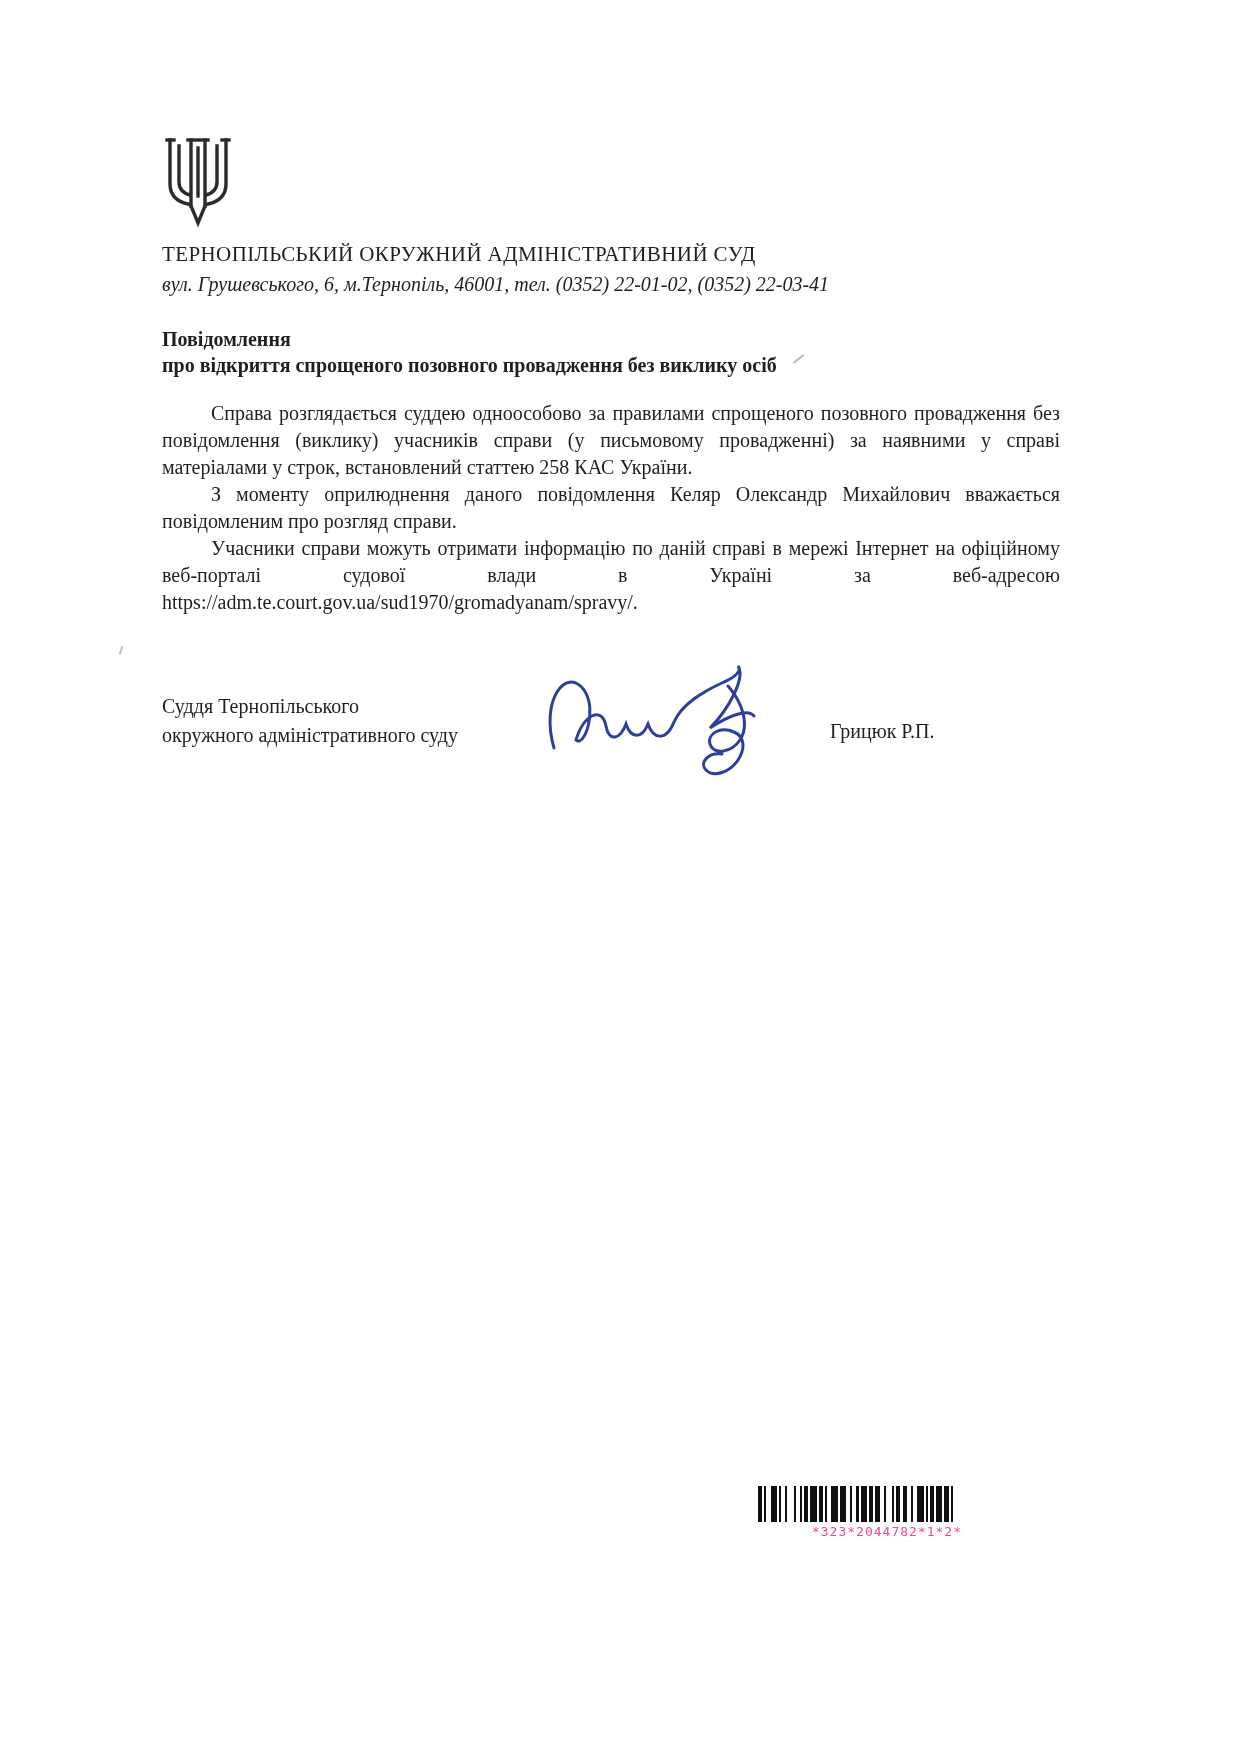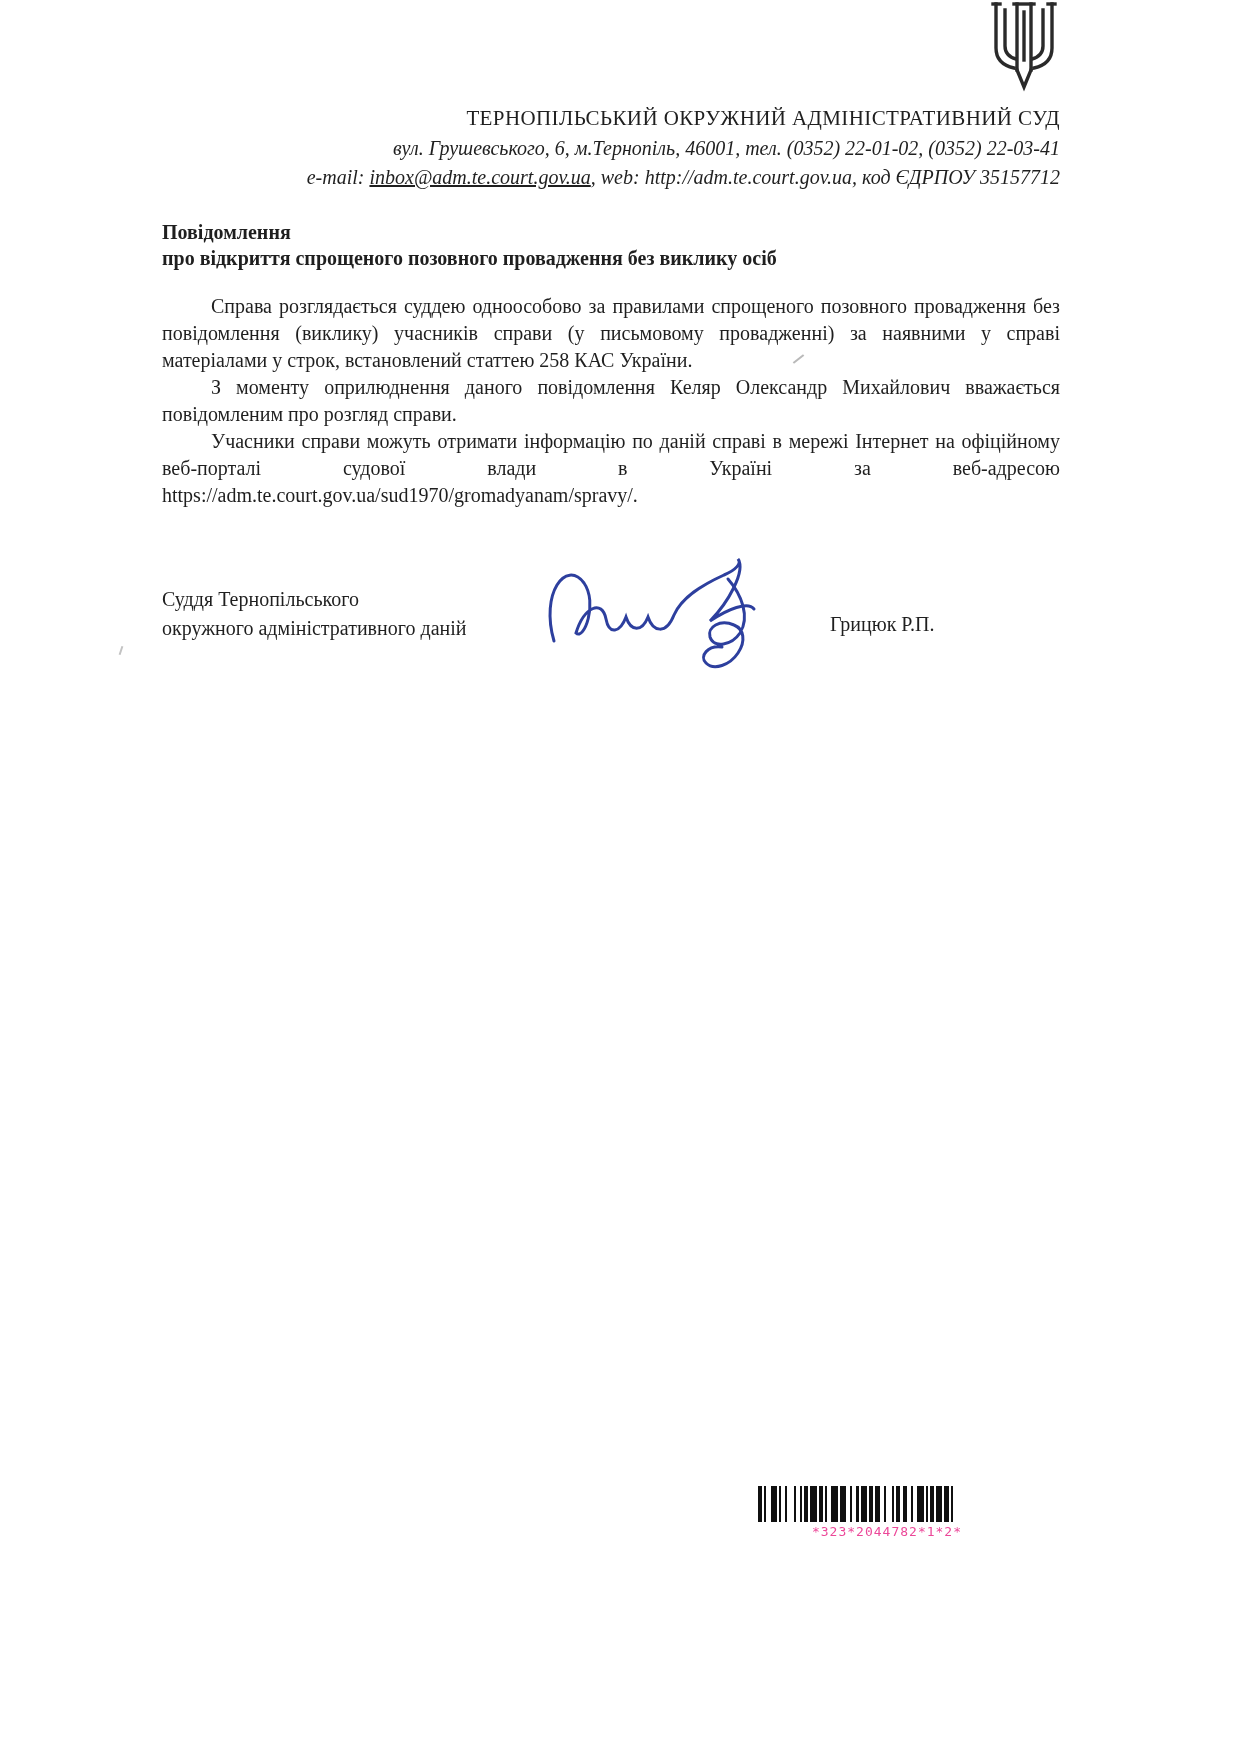--- a/index.html
+++ b/index.html
@@ -10,21 +10,22 @@
     background:#ffffff;
     font-family:"Liberation Serif","DejaVu Serif",serif;
     color:#1f1f1f;
     overflow:hidden;
   }
   .content{
     padding:0 180px 0 162px;
   }
   
   .letterhead{
-    text-align:right;
+    text-align:left;
+    padding-top:136px;
   }
   .emblem{
     display:inline-block;
     line-height:0;
   }
   .court-name{
     margin-top:10px;
     font-size:21px;
     letter-spacing:0.4px;
     white-space:nowrap;
@@ -138,41 +139,38 @@
             <path d="M36 12 V60"></path>
             <path d="M29 70 L36 87 L43 70"></path>
             <path d="M5 4 H12"></path>
             <path d="M60 4 H67"></path>
             <path d="M26 4 H46"></path>
           </g>
         </svg>
       </span>
       <div class="court-name">ТЕРНОПІЛЬСЬКИЙ ОКРУЖНИЙ АДМІНІСТРАТИВНИЙ СУД</div>
       <div class="head-line">вул. Грушевського, 6, м.Тернопіль,  46001, тел. (0352) 22-01-02, (0352) 22-03-41</div>
-      <div class="head-line">
-        <span>e-mail: </span><span class="underline">inbox@adm.te.court.gov.ua</span><span>, web: </span><span>http://adm.te.court.gov.ua</span><span>, код ЄДРПОУ 35157712</span>
-      </div>
     </div>
 
 
     <div class="doc-title">
       <div>Повідомлення</div>
       <div>про відкриття спрощеного позовного провадження без виклику осіб</div>
     </div>
 
     <div class="doc-body">
       <p>Справа розглядається суддею одноособово за правилами спрощеного позовного провадження без повідомлення (виклику) учасників справи (у письмовому провадженні) за наявними у справі матеріалами у строк, встановлений статтею 258 КАС України.</p>
       <p>З моменту оприлюднення даного повідомлення Келяр Олександр Михайлович вважається повідомленим про розгляд справи.</p>
       <p><span>Учасники справи можуть отримати інформацію по даній справі в мережі Інтернет на офіційному веб-порталі судової влади в Україні за веб-адресою </span><span>https://adm.te.court.gov.ua/sud1970/gromadyanam/spravy/</span><span>.</span></p>
     </div>
 
     <div class="sign-row">
       <div class="sign-role">
         <div>Суддя Тернопільського</div>
-        <div>окружного адміністративного даній</div>
+        <div>окружного адміністративного суду</div>
       </div>
       <span class="sign-image">
         <svg width="250" height="160" viewBox="0 0 250 160" aria-hidden="true">
           <g fill="none" stroke="#2d3f9e" stroke-width="3" stroke-linecap="round">
             <path d="M22 96 C8 48 34 14 52 38 C66 58 52 96 44 88 C52 62 70 54 74 74 C77 90 88 88 94 72 C99 87 110 87 116 72 C121 87 134 90 142 70 C150 52 170 40 192 30 C204 25 210 18 206 14 C214 26 196 58 178 76 C196 64 216 56 222 64"></path>
             <path d="M196 34 C210 50 218 72 208 88 C200 100 182 104 178 92 C175 82 188 74 202 80 C212 84 214 96 206 108 C198 120 182 126 174 118 C167 111 176 100 190 102"></path>
           </g>
         </svg>
       </span>
       <div class="sign-name">Грицюк Р.П.</div>

